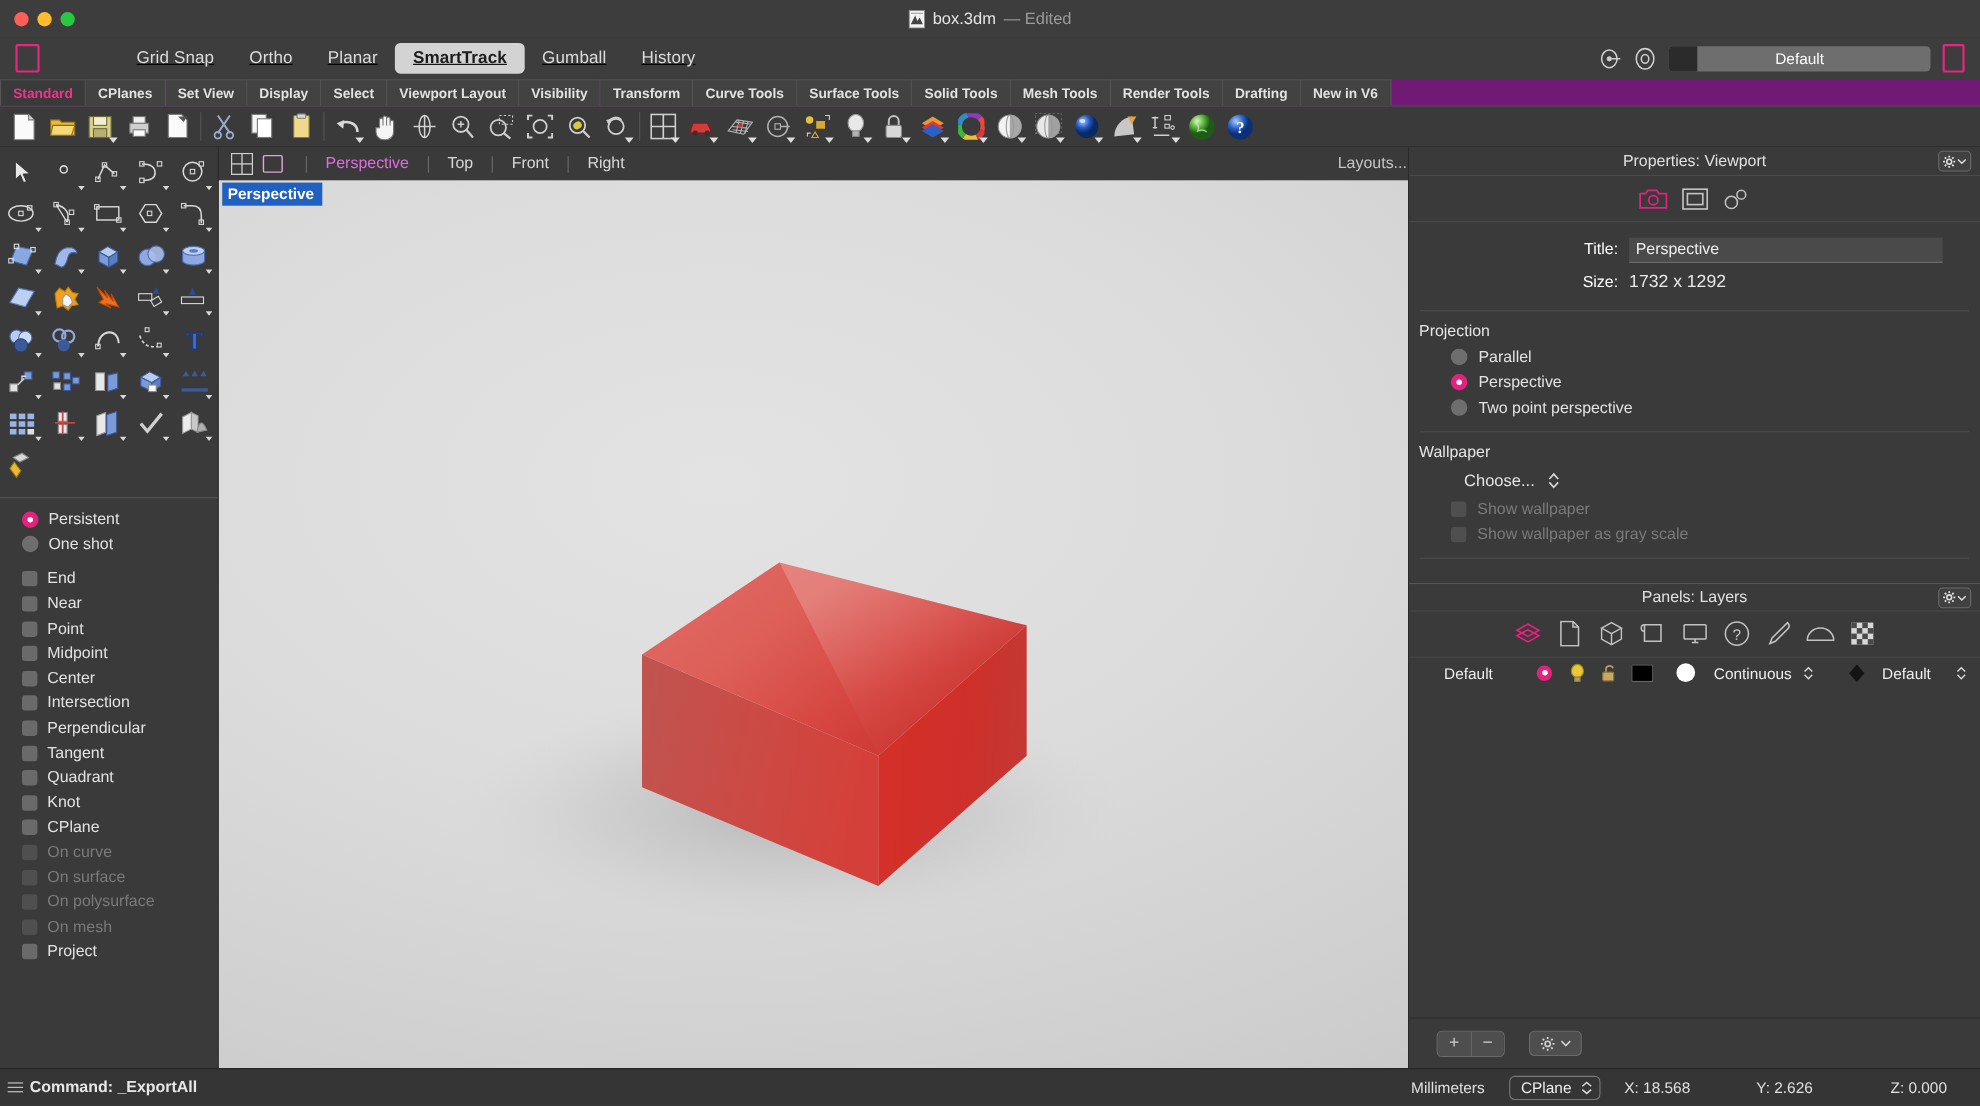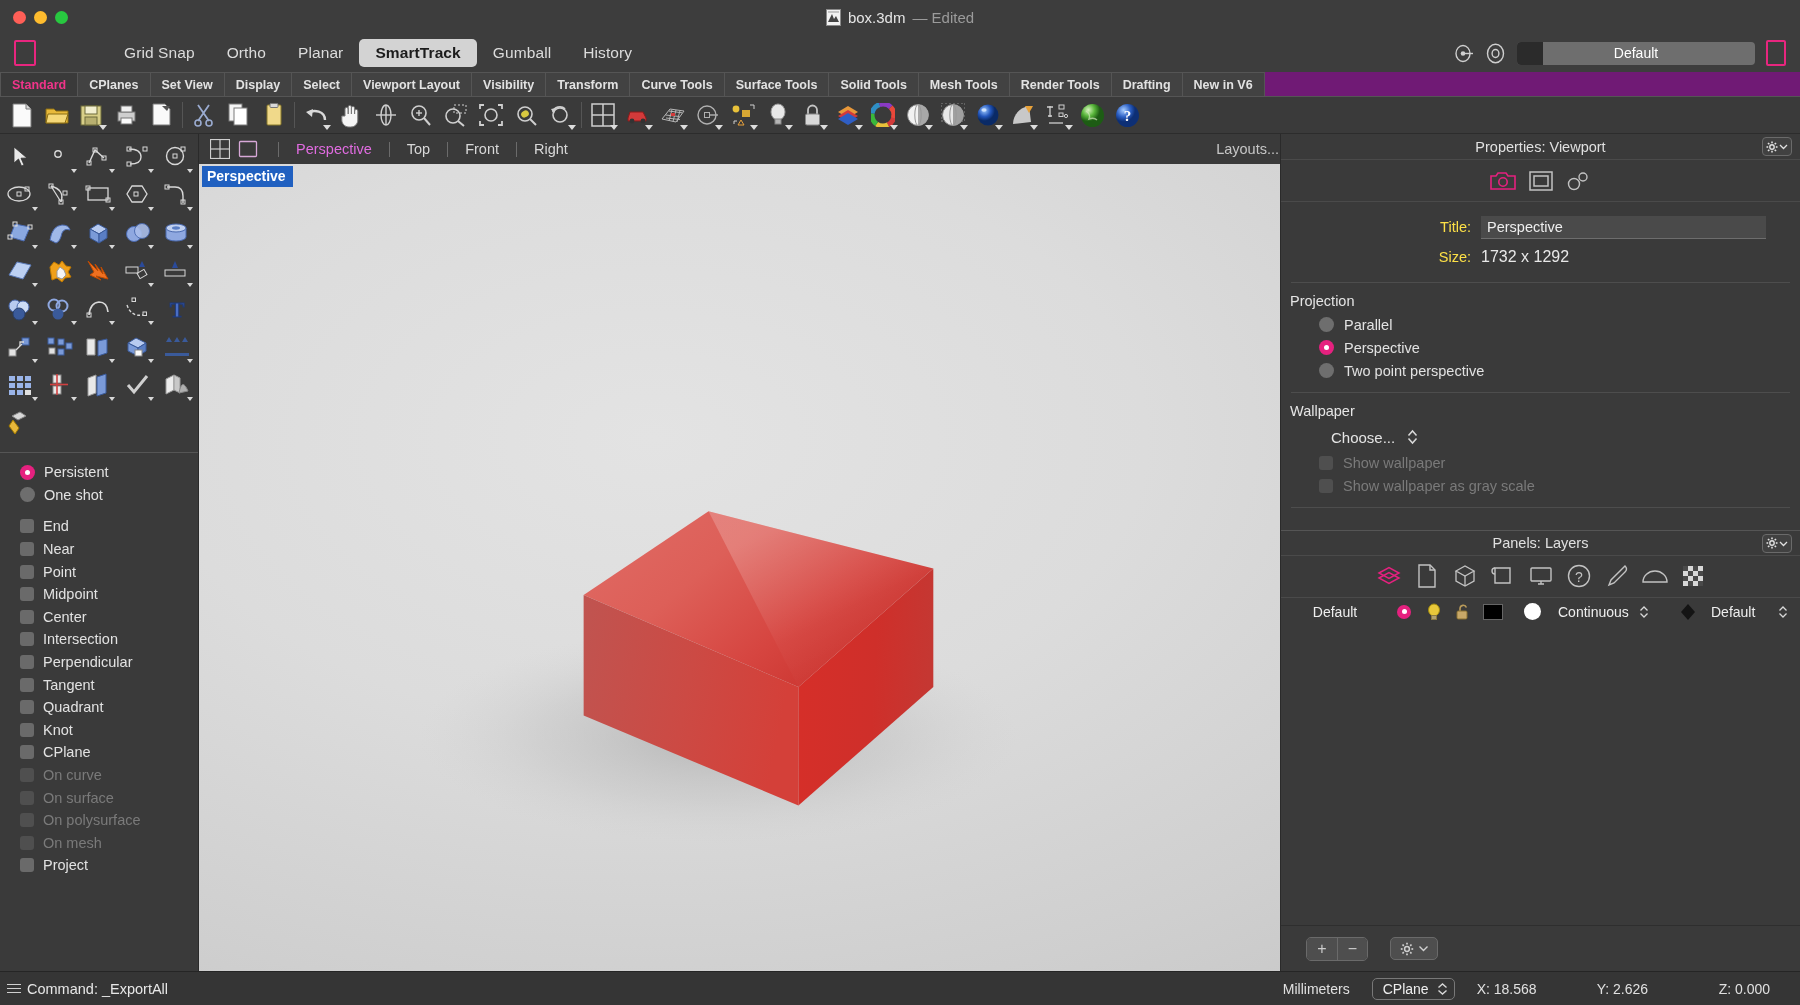--- a/index.html
+++ b/index.html
@@ -33,21 +33,21 @@
 
   
   .modebar {
     height: 38px; flex: 0 0 38px; background: #3d3d3d;
     display: flex; align-items: center; position: relative;
   }
   .rhino-logo {
     width: 22px; height: 26px; border: 2.6px solid #e8267f; border-radius: 2px;
     margin-left: 14px;
   }
-  .modes { display: flex; align-items: center; gap: 0; margin-left: 72px; }
+  .modes { display: flex; align-items: center; gap: 0; margin-left: 72px; text-decoration: underline; }
   .mode-btn {
     font-size: 15.5px; color: #dcdcdc; padding: 5px 16px; border-radius: 5px;
     white-space: nowrap; letter-spacing: 0.1px;
   }
   .mode-btn.active { background: #d3d3d3; color: #1c1c1c; font-weight: bold; }
   .mode-right {
     position: absolute; right: 14px; top: 0; height: 38px;
     display: flex; align-items: center; gap: 11px;
   }
   .icon-circ { width: 21px; height: 21px; }
@@ -162,21 +162,21 @@
     align-items: center; justify-content: center; gap: 1px; background: #414141;
   }
   .panel-iconrow {
     height: 42px; flex: 0 0 42px; display: flex; align-items: center;
     justify-content: center; gap: 12px; border-bottom: 1px solid #4a4a4a;
   }
   .pi { width: 26px; height: 26px; display:flex; align-items:center; justify-content:center; }
 
   .props-body { flex: 1; overflow: hidden; padding: 0; }
   .prow { display: flex; align-items: center; height: 30px; }
-  .plabel { width: 200px; text-align: right; font-size: 14.5px; color: #fde047; padding-right: 10px; }
+  .plabel { width: 200px; text-align: right; font-size: 14.5px; color: #ffffff; padding-right: 10px; }
   .ptext { font-size: 16px; color: #e8e8e8; }
   .pinput {
     background: #4a4a4a; border: none; border-bottom: 1px solid #6d6d6d;
     color: #eee; font-size: 14.5px; font-family: "Liberation Sans", sans-serif;
     padding: 3px 6px; height: 23px;
   }
   .pinput.wide { width: 285px; }
   .sect-div { height: 1px; background: #4d4d4d; margin: 10px 10px 10px 10px; }
   .sect-title { font-size: 14.5px; color: #e5e5e5; padding-left: 9px; margin-bottom: 4px; }
   .orow { display: flex; align-items: center; gap: 10px; height: 23px; padding-left: 38px; }
@@ -209,21 +209,21 @@
   .gear-wide { width: 48px; height: 23px; border: 1px solid #6a6a6a; border-radius: 5px;
     background: #4e4e4e; display:flex; align-items:center; justify-content:center; gap:4px; }
 
   
   .statusbar {
     height: 34px; flex: 0 0 34px; background: #353535; display: flex;
     align-items: center; border-top: 1px solid #252525; position: relative;
   }
   .cmd-hamb { margin-left: 7px; display:flex; flex-direction:column; gap:2.5px; }
   .cmd-hamb i { width: 14px; height: 1.6px; background: #cfcfcf; display:block; }
-  .cmd-text { font-size: 14.5px; color: #e7e7e7; margin-left: 6px; }
+  .cmd-text { font-size: 14.5px; color: #e7e7e7; margin-left: 6px; font-weight: bold; }
   .status-right { position: absolute; right: 30px; display: flex; align-items: center; gap: 0; }
   .st-item { font-size: 14px; color: #e0e0e0; }
   .cplane-sel {
     border: 1px solid #787878; border-radius: 5px; padding: 2px 6px 2px 10px;
     display: flex; align-items: center; gap: 8px; font-size: 14px; color: #eee;
     height: 22px; margin: 0 22px;
   }
 </style>
 </head>
 <body>

